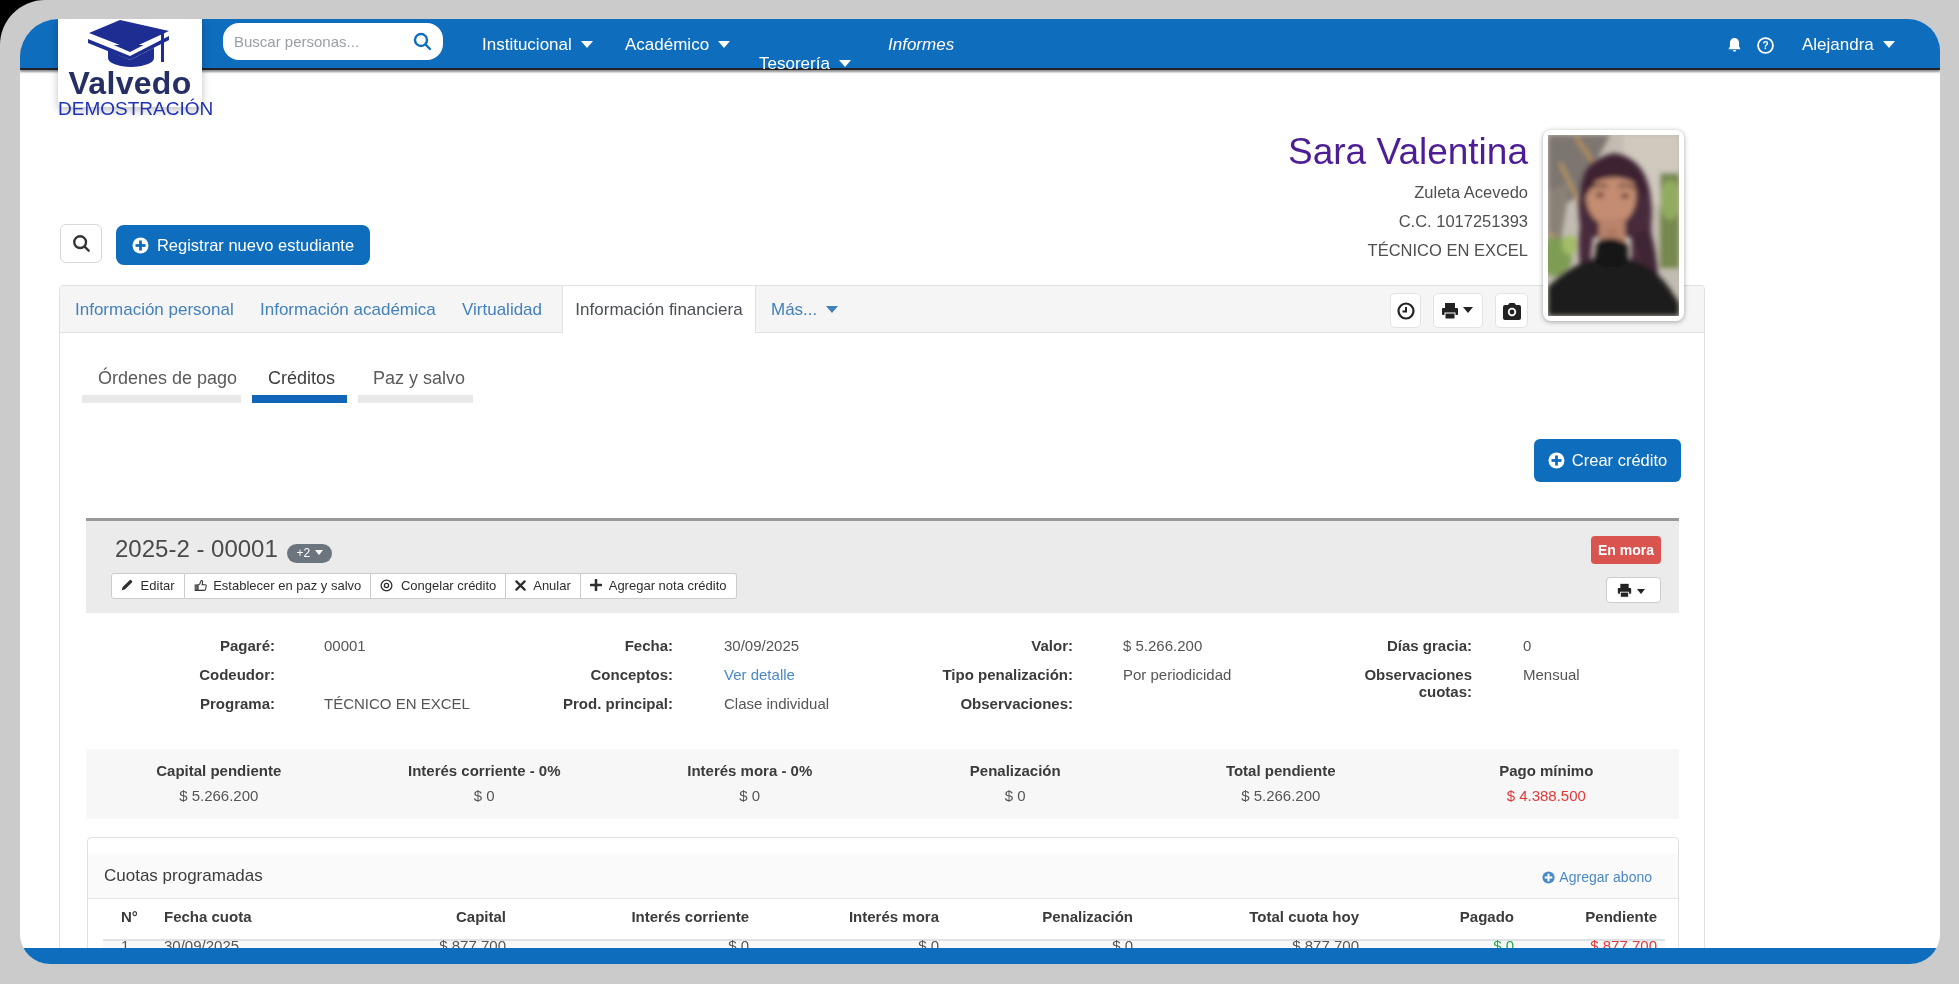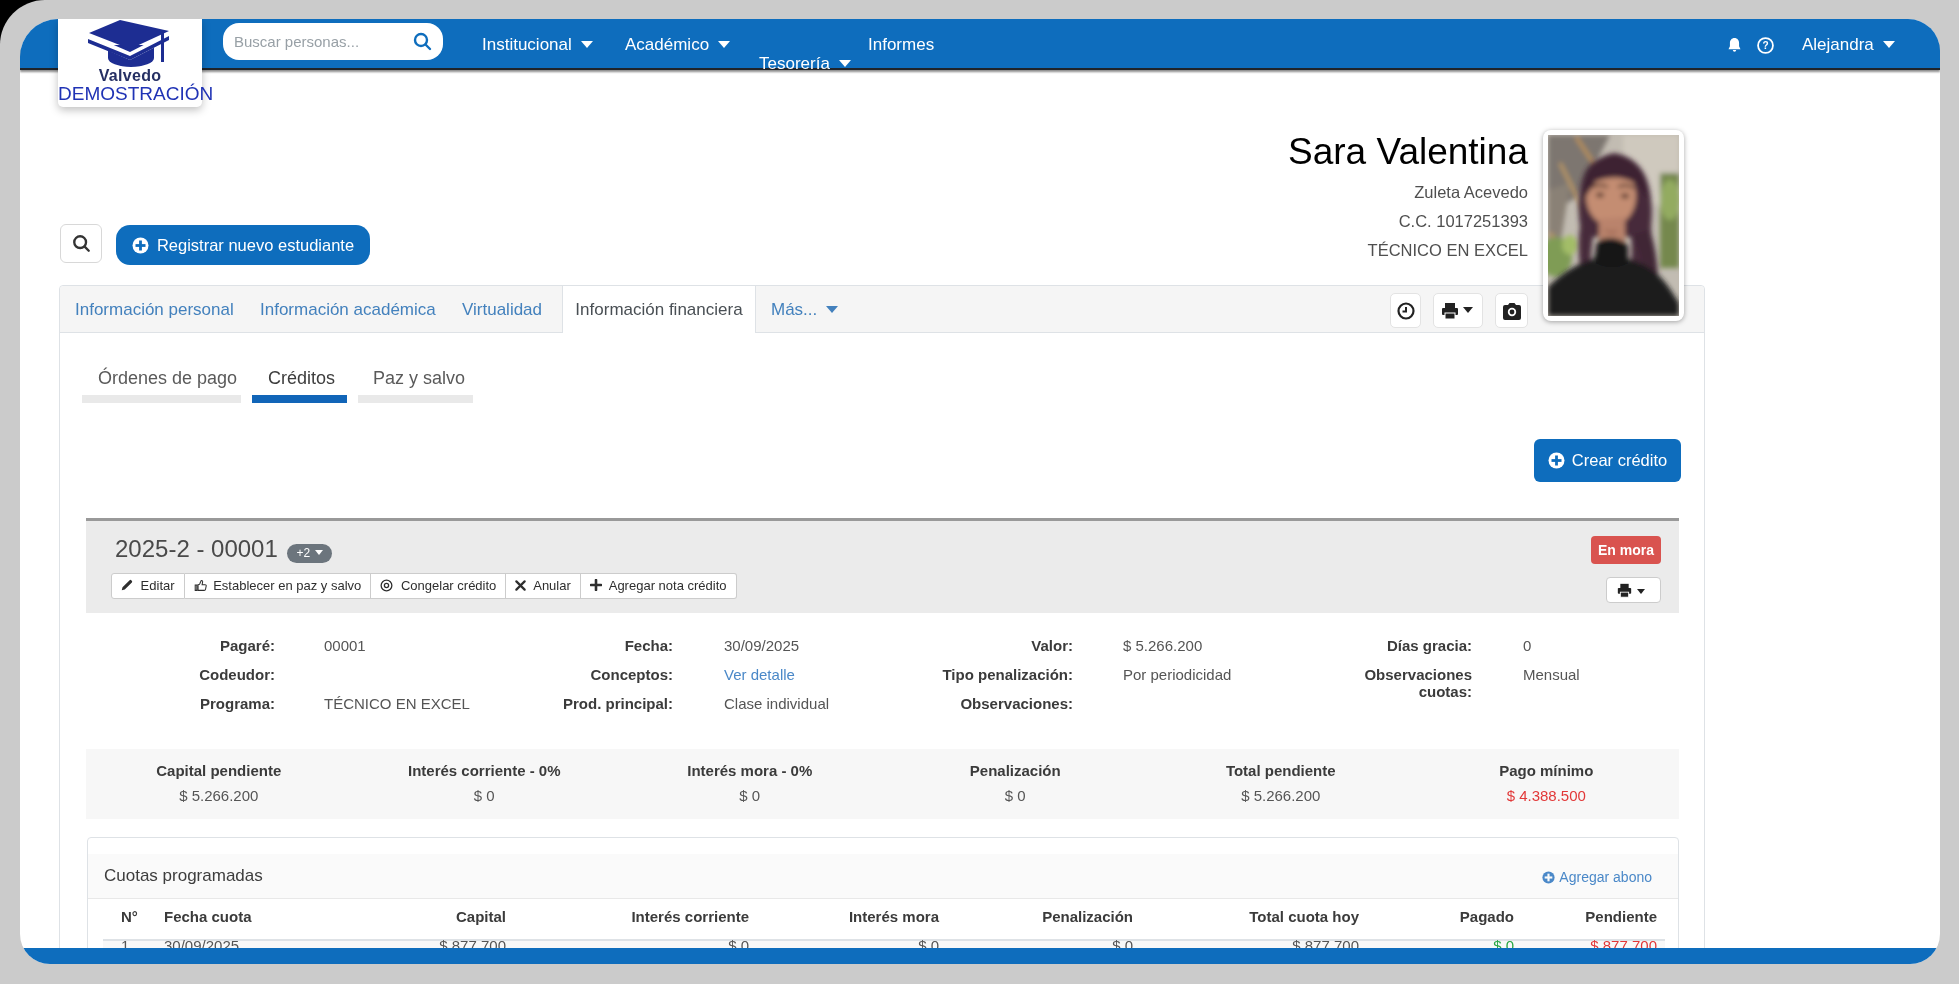--- a/index.html
+++ b/index.html
@@ -2,33 +2,33 @@
 <html><head>
 <meta charset="utf-8">
 <style>
 * { margin:0; padding:0; box-sizing:border-box; }
 html,body { width:1959px; height:984px; background:#000; font-family:"Liberation Sans", sans-serif; overflow:hidden; }
 .desk { position:absolute; left:0; top:0; width:1959px; height:984px; background:#cbcbcb; border-top-left-radius:45px; }
 .app { position:absolute; left:20px; top:19px; width:1920px; height:945px; background:#fff; border-radius:38px 32px 30px 30px; overflow:hidden; }
 .nav { position:absolute; left:0; top:0; width:100%; height:51px; background:#0e6dbd; box-shadow:0 2px 2px rgba(0,0,0,0.45); border-bottom:2px solid #20242a; }
 .footer { position:absolute; left:0; bottom:0; width:100%; height:16px; background:#0e6dbd; }
 .logo-card { position:absolute; left:38px; top:0; width:144px; height:88px; background:#fff; border-radius:0 0 5px 5px; box-shadow:0 3px 8px rgba(0,0,0,0.25); z-index:30; text-align:center; }
-.logo-card .v { font-size:16px; font-weight:bold; color:#252f63; letter-spacing:0.3px; line-height:0.95; margin-top:-3px; }
+.logo-card .v { font-size:32px; font-weight:bold; color:#252f63; letter-spacing:0.3px; line-height:0.95; margin-top:-3px; }
 .logo-card .d { font-size:19px; font-weight:normal; color:#2033b5; letter-spacing:0px; line-height:1; margin-top:1px; }
 .searchbox { position:absolute; left:203px; top:4px; width:220px; height:37px; background:#fff; border-radius:16px; }
 .searchbox .ph { position:absolute; left:11px; top:10px; font-size:15px; color:#98a0a6; }
 .searchbox svg { position:absolute; right:10px; top:8px; }
 .navlink { position:absolute; top:0; height:51px; line-height:51px; color:#fff; font-size:17px; }
 .caret { display:inline-block; width:0; height:0; border-left:6px solid transparent; border-right:6px solid transparent; border-top:7px solid #fff; vertical-align:middle; margin-left:9px; margin-top:-2px; }
 .name-block { position:absolute; right:412px; top:112px; text-align:right; color:#4a4a4a; }
-.name-block .big { font-size:37px; color:#000000; letter-spacing:0px; }
+.name-block .big { font-size:37px; color:#4c1d95; letter-spacing:0px; }
 .name-block .sub { font-size:16.5px; margin-top:10px; color:#4f4f4f; }
 .photo { position:absolute; left:1523px; top:111px; width:141px; height:191px; background:#fff; border-radius:8px; box-shadow:0 1px 5px rgba(0,0,0,0.35); padding:5px; z-index:5; }
 .btn-mini { position:absolute; left:40px; top:205px; width:42px; height:39px; background:#fff; border:1px solid #d8d8d8; border-radius:6px; text-align:center; }
-.btn-register { position:absolute; left:96px; top:206px; width:254px; height:40px; background:#0e6dbd; border-radius:14px; color:#fff; font-size:16.5px; line-height:40px; text-align:center; }
+.btn-register { position:absolute; left:96px; top:206px; width:254px; height:40px; background:#0e6dbd; border-radius:8px; color:#fff; font-size:16.5px; line-height:40px; text-align:center; }
 .tabcard { position:absolute; left:39px; top:266px; width:1646px; height:681px; background:#fff; border:1px solid #dee2e6; border-radius:4px 4px 0 0; }
 .tabhead { position:absolute; left:0; top:0; width:100%; height:47px; background:#f5f5f5; border-bottom:1px solid #dee2e6; border-radius:4px 4px 0 0; }
 .tab { position:absolute; top:0; height:47px; line-height:47px; font-size:17px; color:#4381bd; }
 .tab.active { background:#fff; border:1px solid #dee2e6; border-bottom:0; height:48px; color:#494f54; text-align:center; }
 .iconbtn { position:absolute; background:#fff; border:1px solid #e3e3e3; border-radius:5px; height:35px; top:7px; }
 .subtab { position:absolute; font-size:18px; }
 .subbar { position:absolute; height:8px; top:109px; }
 .btn-crear { position:absolute; left:1474px; top:153px; width:147px; height:43px; background:#0e6dbd; border-radius:6px; color:#fff; font-size:16.5px; line-height:43px; text-align:center; }
 .credit { position:absolute; left:26px; top:232px; width:1593px; }
 .credit-head { position:absolute; left:0; top:0; width:1593px; height:95px; background:#ebebeb; border-top:3px solid #999; }
@@ -63,21 +63,21 @@
     <div class="searchbox">
       <span class="ph">Buscar personas...</span>
       <svg width="21" height="21" viewBox="0 0 21 21">
           <circle cx="9" cy="9" r="6" fill="none" stroke="#0e6dbd" stroke-width="2.4"></circle>
           <line x1="13.5" y1="13.5" x2="18" y2="18" stroke="#0e6dbd" stroke-width="2.4" stroke-linecap="round"></line>
         </svg>
     </div>
     <span class="navlink" style="left:462px;">Institucional<span class="caret"></span></span>
     <span class="navlink" style="left:605px;">Académico<span class="caret"></span></span>
     <span class="navlink" style="left:739px;margin-top:19px;">Tesorería<span class="caret"></span></span>
-    <span class="navlink" style="left:848px;">Informes</span>
+    <span class="navlink" style="left:868px;font-style:italic;">Informes</span>
     <span class="navlink" style="left:1707px;"><svg style="vertical-align:middle;" width="15" height="17" viewBox="0 0 18 20">
           <path d="M9 1 C5.7 1 3.5 3.6 3.5 7 L3.5 11 L1.8 14.5 L16.2 14.5 L14.5 11 L14.5 7 C14.5 3.6 12.3 1 9 1 Z" fill="#fff"></path>
           <path d="M7 15.5 a2 2 0 0 0 4 0 Z" fill="#fff"></path>
         </svg></span>
     <span class="navlink" style="left:1737px;"><svg style="vertical-align:middle;" width="17" height="17" viewBox="0 0 21 21">
           <circle cx="10.5" cy="10.5" r="9.2" fill="none" stroke="#fff" stroke-width="2.2"></circle>
           <text x="10.5" y="15.2" font-size="12.5" font-weight="bold" fill="#fff" text-anchor="middle" font-family="Liberation Sans">?</text>
         </svg></span>
     <span class="navlink" style="left:1782px;">Alejandra<span class="caret"></span></span>
   </div>

